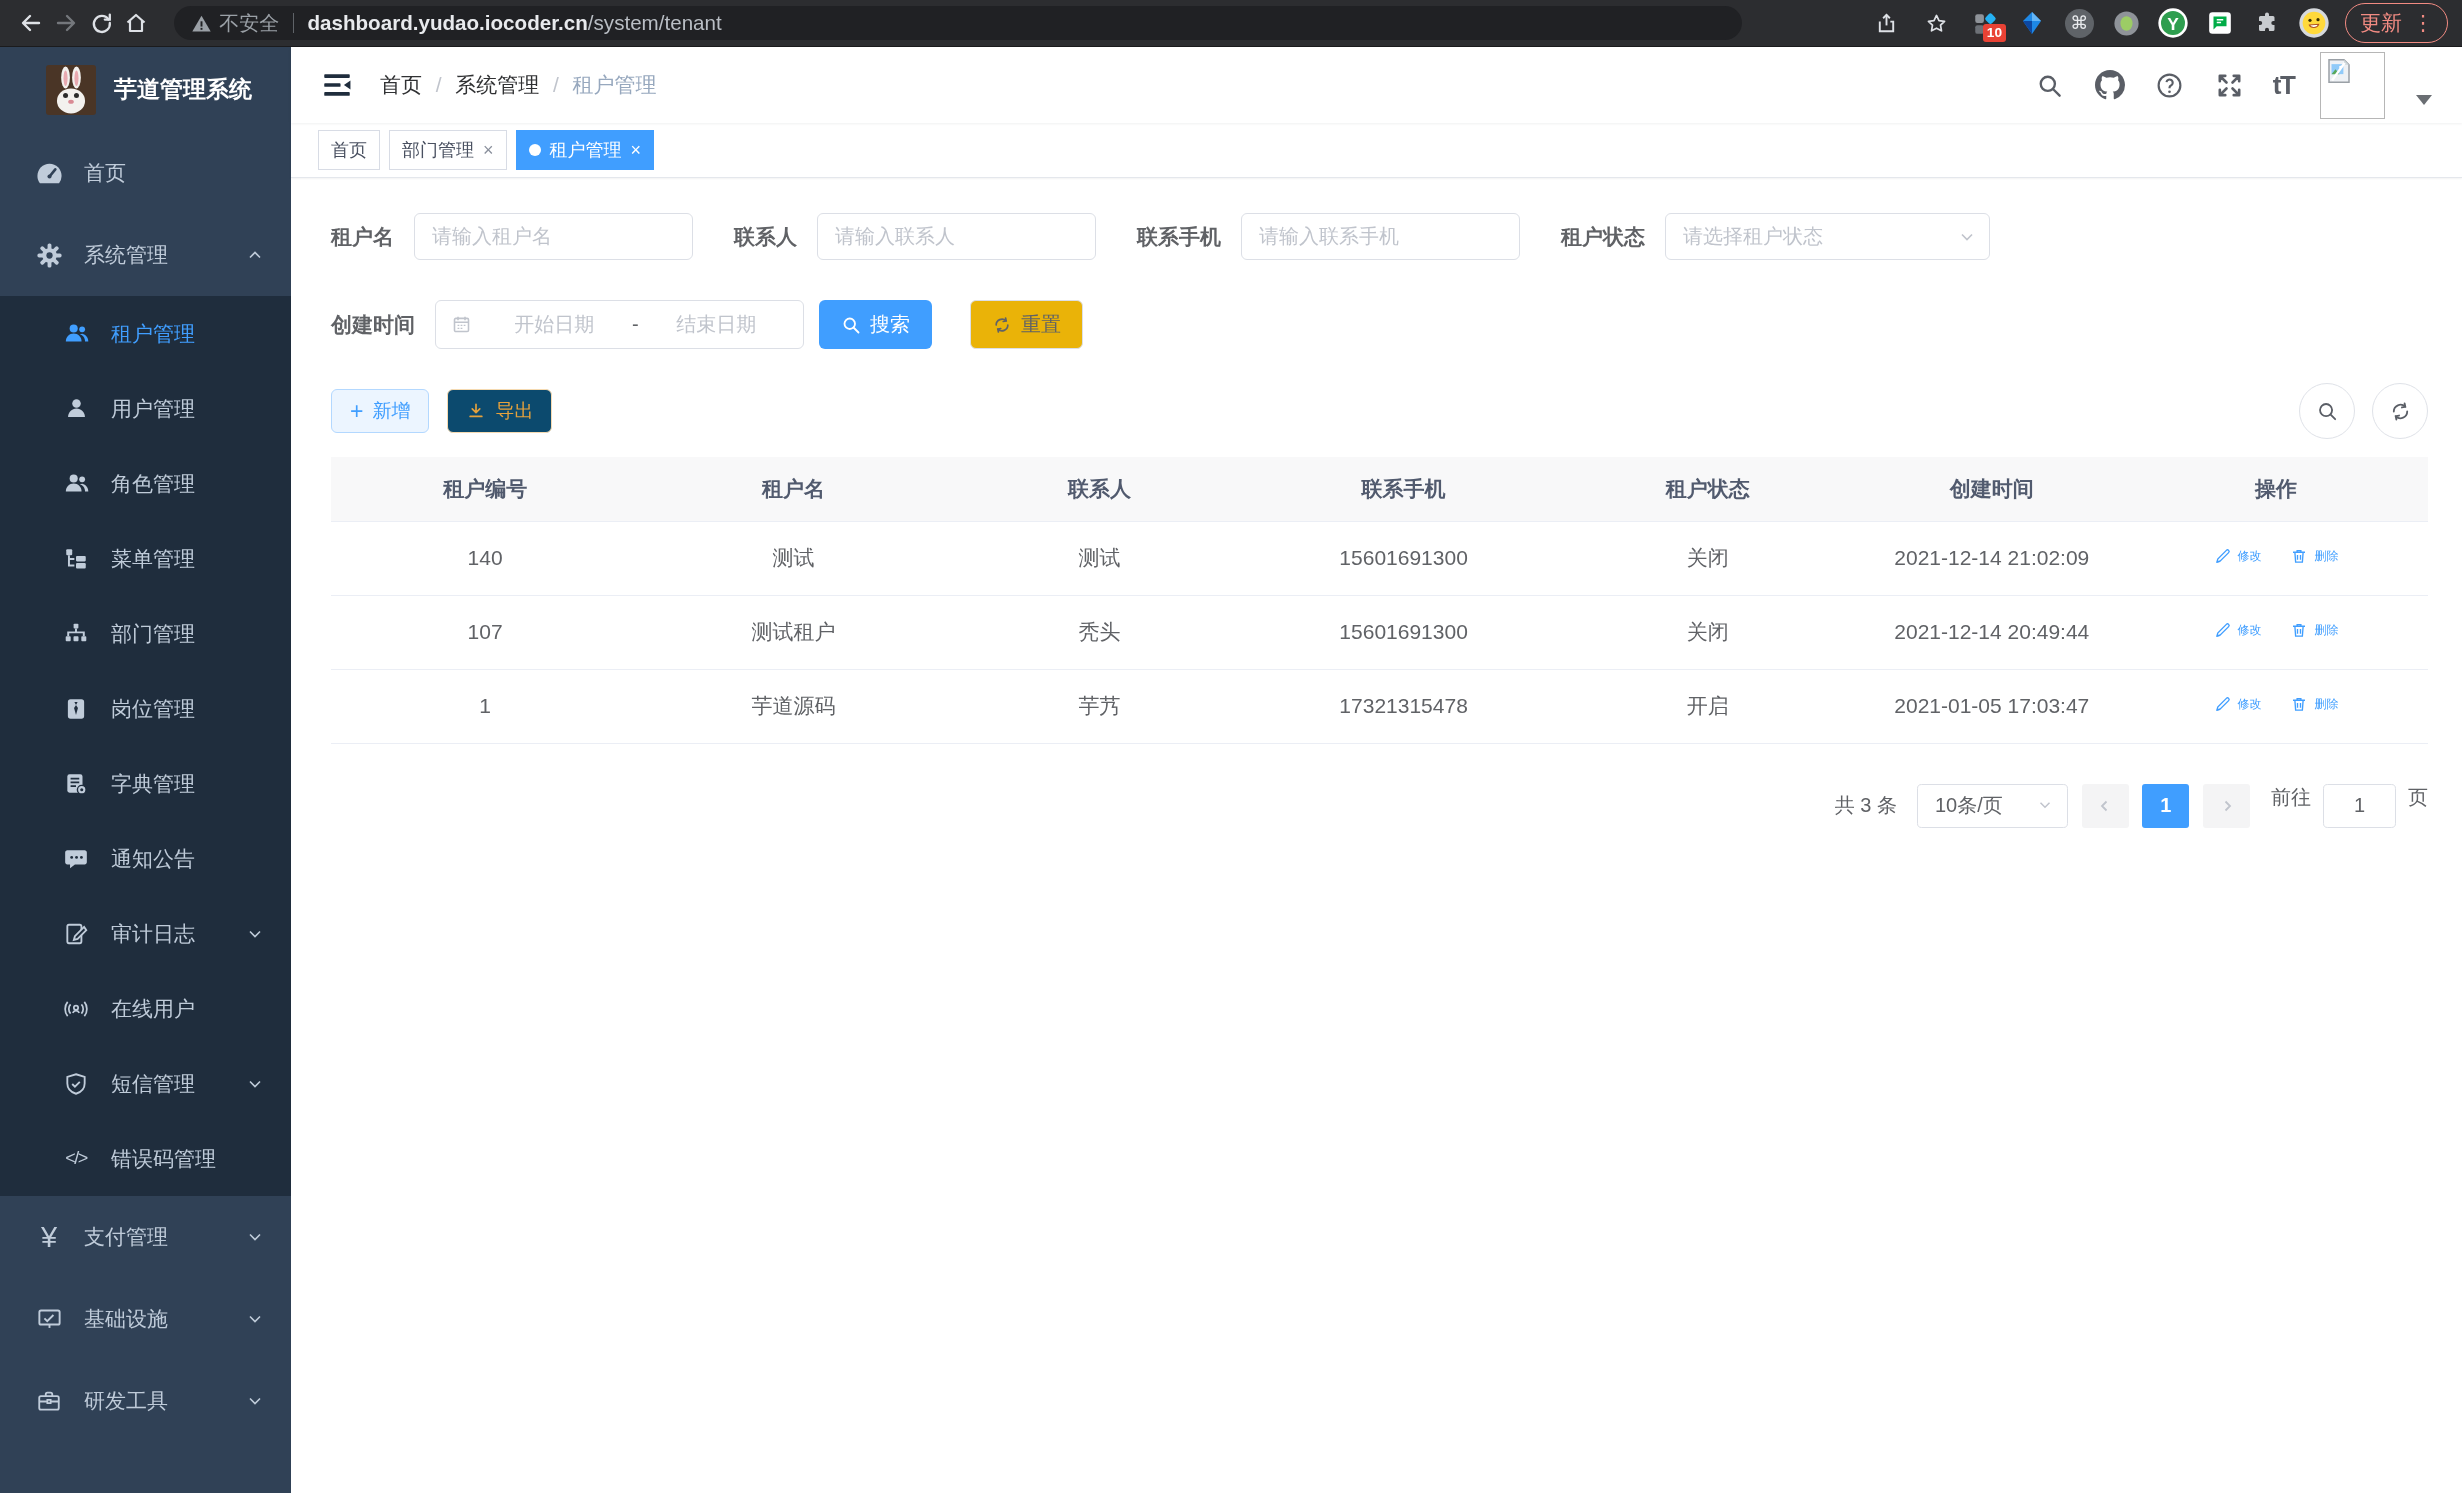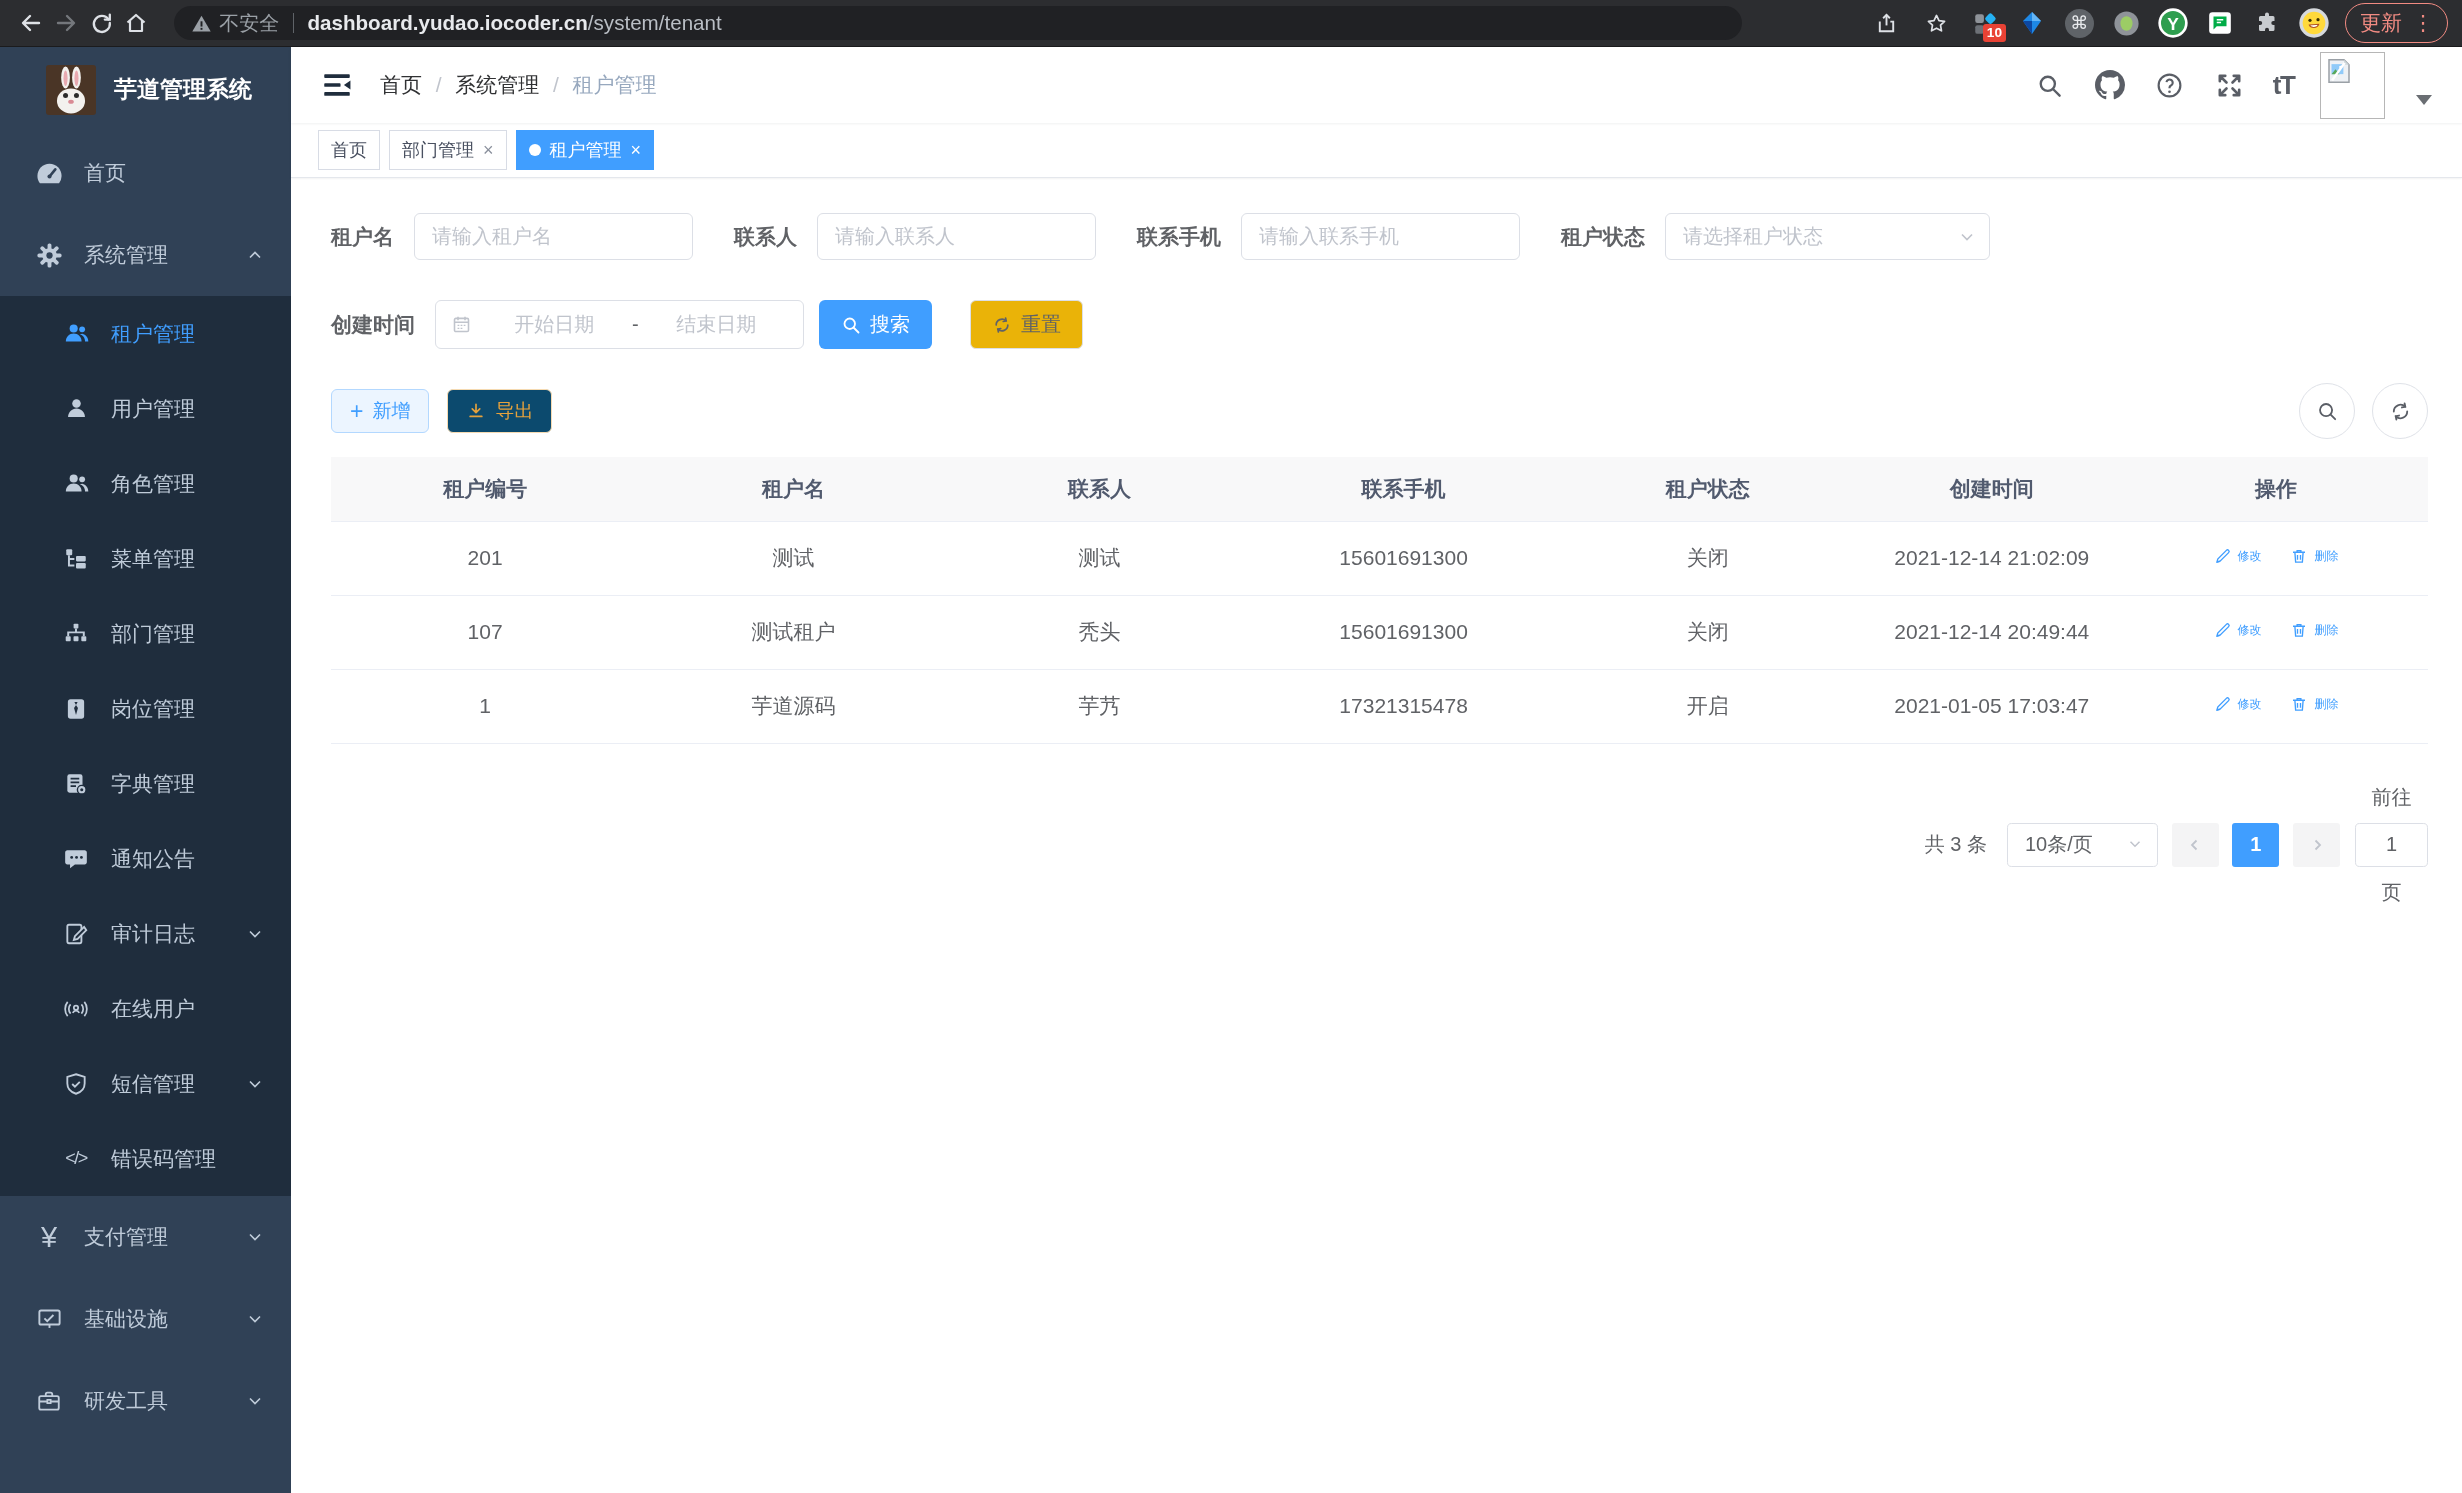--- a/index.html
+++ b/index.html
@@ -86,21 +86,21 @@
   .grid th { background:#f8f8f9; height:64px; font-size:21px; color:#515a6e; font-weight:700; border-bottom:1.5px solid #ebeef5; text-align:center; }
   .grid td { height:74px; font-size:21px; color:#606266; border-bottom:1.5px solid #ebeef5; text-align:center; }
   .op-link { color:#409eff; font-size:12px; display:inline-flex; align-items:center; gap:6px; cursor:pointer; }
   .op-link + .op-link { margin-left:23px; }
 
   .pager { display:flex; align-items:center; justify-content:flex-end; margin-top:40px; font-size:20px; color:#606266; }
   .pager-total { margin-right:20px; }
   .pager-size { width:151px; height:44px; border:1.5px solid #dcdfe6; border-radius:4.6px; display:flex; align-items:center; justify-content:space-between; padding:0 10.7px 0 17px; color:#606266; background:#fff; cursor:pointer; }
   .pg-btn { width:47px; height:44px; background:#f4f4f5; border-radius:3px; display:flex; align-items:center; justify-content:center; color:#c0c4cc; margin-left:13.7px; cursor:pointer; }
   .pg-cur { width:47px; height:44px; background:#409eff; border-radius:3px; display:flex; align-items:center; justify-content:center; color:#fff; font-weight:700; margin-left:13.7px; cursor:pointer; }
-  .goto { margin-left:15px; display:flex; align-items:center; gap:12px; color:#606266;flex-direction:column; }
+  .goto { margin-left:21px; display:flex; align-items:flex-start; gap:12px; color:#606266; }
   .goto-input { width:73px; height:44px; border:1.5px solid #dcdfe6; border-radius:4.6px; text-align:center; font-size:20px; color:#606266; outline:none; font-family:inherit; }
   .chev { width:20px; height:20px; }
 </style>
 </head>
 <body>
 
 <div class="chrome">
   <div class="cicon">
     <svg width="24" height="24" viewBox="0 0 24 24" fill="none" stroke="currentColor" stroke-width="2.4" stroke-linecap="round" stroke-linejoin="round">
         <path d="M20 12H5M11 5l-7 7 7 7"></path>
@@ -625,21 +625,21 @@
             <th>租户名</th>
             <th>联系人</th>
             <th>联系手机</th>
             <th>租户状态</th>
             <th>创建时间</th>
             <th>操作</th>
           </tr>
         </thead>
         <tbody>
           <tr>
-            <td>201</td>
+            <td>140</td>
             <td>测试</td>
             <td>测试</td>
             <td>15601691300</td>
             <td>关闭</td>
             <td>2021-12-14 21:02:09</td>
             <td>
               <span class="op-link">
                 <svg width="18" height="18" viewBox="0 0 24 24" fill="none" stroke="currentColor" stroke-width="1.8">
                     <path d="M4 20l1-4L16.5 4.5a2 2 0 0 1 3 3L8 19z"></path>
                     <path d="M3.8 20.2L8 19"></path>

